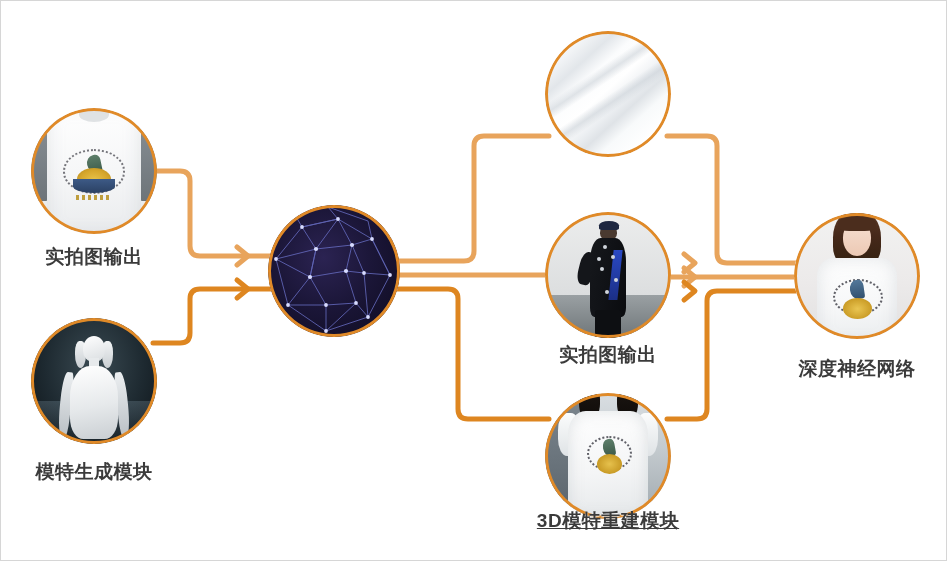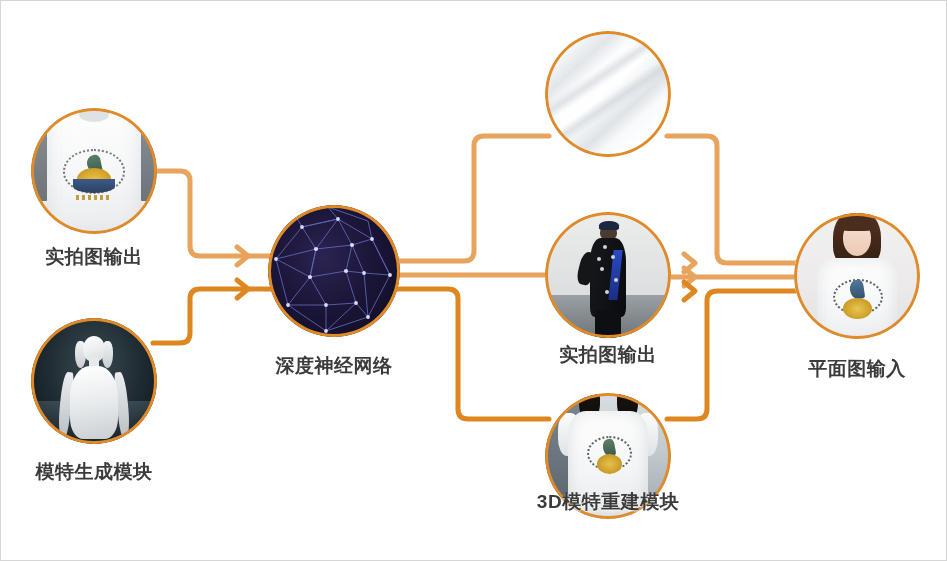--- a/index.html
+++ b/index.html
@@ -425,21 +425,20 @@
               <circle cx="78" cy="66" r="2.1"></circle>
             <circle cx="96" cy="68" r="1.9"></circle>
               <circle cx="58" cy="100" r="1.9"></circle>
             <circle cx="88" cy="98" r="1.9"></circle>
           </g>
         </svg>
       </div>
     </div>
     <div class="node-ring"></div>
   </div>
-  <div class="caption" style="left:243px; top:352px; width:180px;">深度神经网络</div>
 
   <div class="node" style="left:544px; top:30px; width:126px; height:126px;">
     <div class="node-img">
       <div class="art-cloth">
         <div class="fold1"></div>
         <div class="fold2"></div>
       </div>
     </div>
     <div class="node-ring"></div>
   </div>
@@ -478,33 +477,33 @@
         <div class="shirt"></div>
         <div class="gfx">
           <div class="ringt"></div>
           <div class="sprig"></div>
           <div class="fruit"></div>
         </div>
       </div>
     </div>
     <div class="node-ring"></div>
   </div>
-  <div class="caption" style="left:517px; top:488px; width:180px;">3D模特重建模块</div>
+  <div class="caption" style="left:517px; top:507px; width:180px;text-decoration:underline;">3D模特重建模块</div>
 
   <div class="node" style="left:793px; top:212px; width:126px; height:126px;">
     <div class="node-img">
       <div class="art-out">
         <div class="hair"></div>
         <div class="face"></div>
         <div class="fringe"></div>
         <div class="top"></div>
         <div class="gfx">
           <div class="ringt"></div>
           <div class="sprig"></div>
           <div class="fruit"></div>
         </div>
       </div>
     </div>
     <div class="node-ring"></div>
   </div>
-  <div class="caption" style="left:766px; top:355px; width:180px;">平面图输入</div>
+  <div class="caption" style="left:766px; top:355px; width:180px;">深度神经网络</div>
 
 </div>
 
 </body></html>

